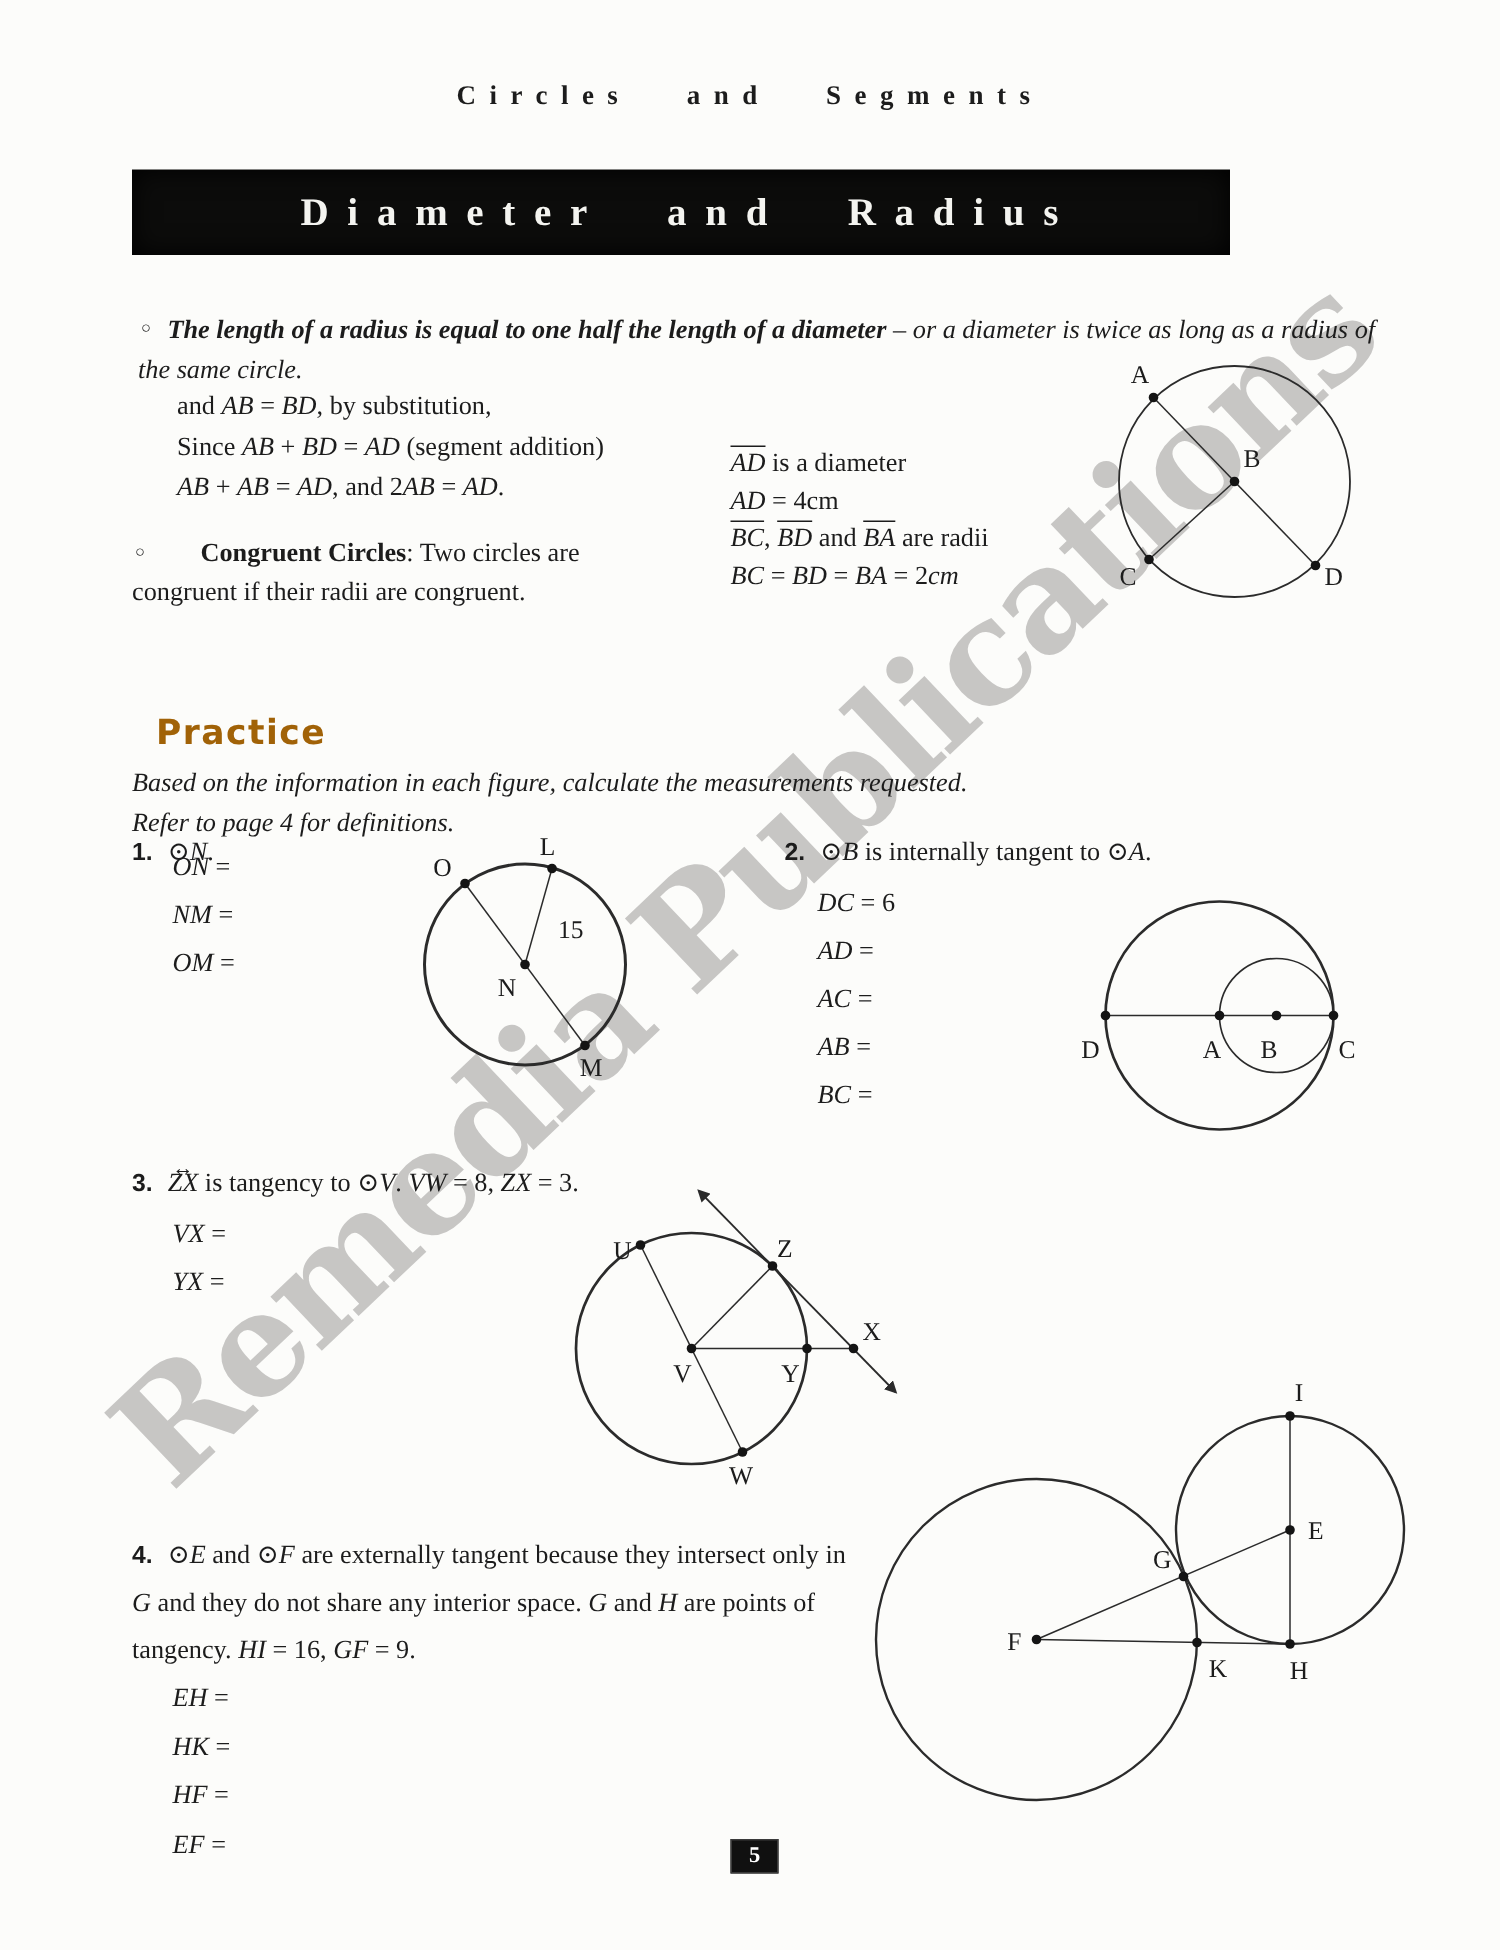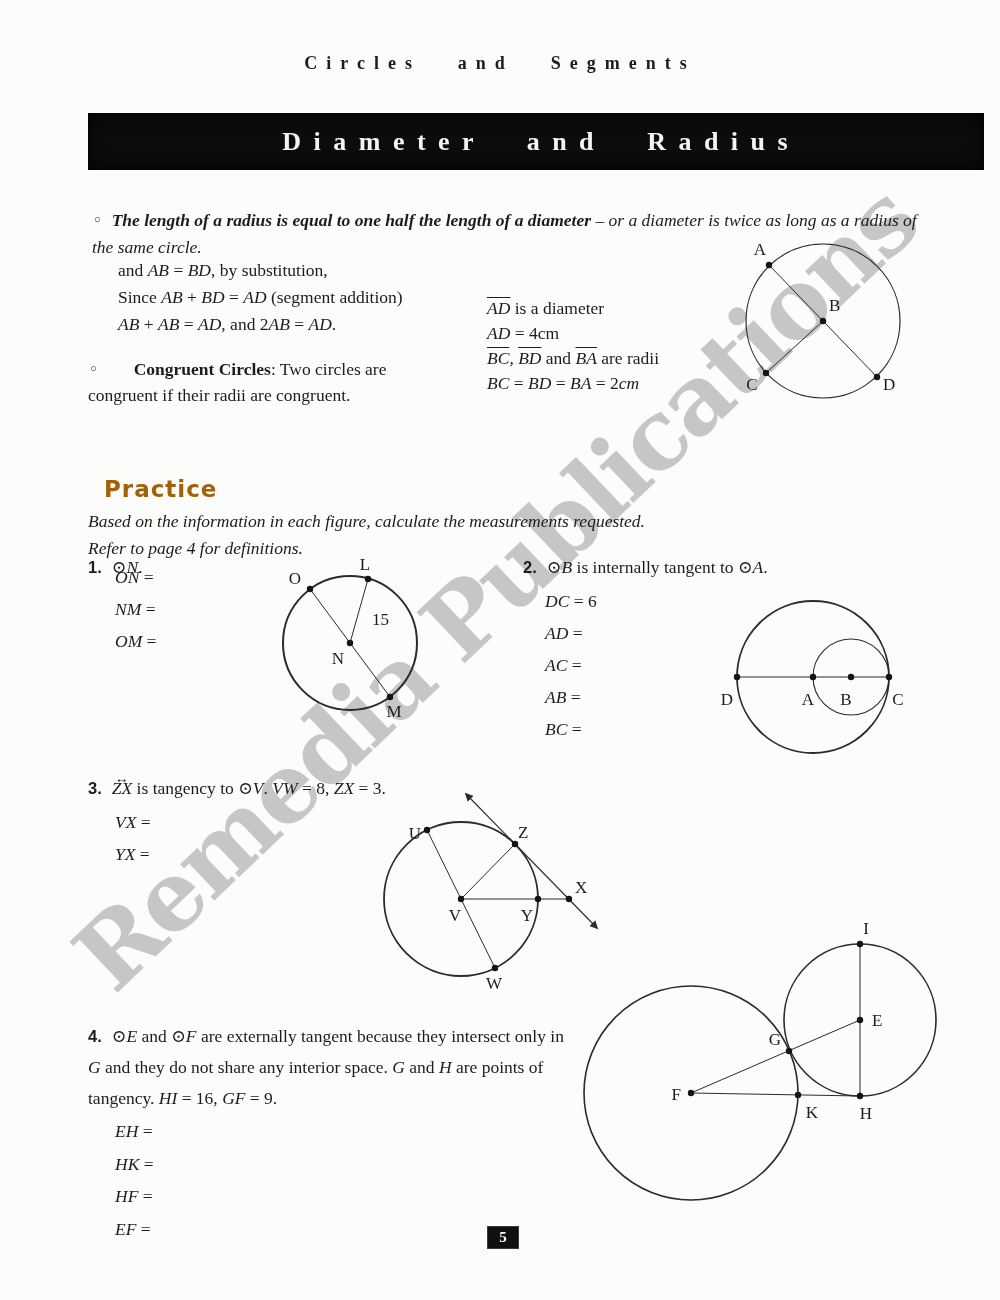--- a/index.html
+++ b/index.html
@@ -16,21 +16,21 @@
     letter-spacing:-3px; white-space:nowrap; color:#8f8d8b; opacity:.48;
     transform:rotate(-43.5deg); transform-origin:0 100%;
     z-index:0; pointer-events:none;
   }
 
   .hdr {
     position:absolute; top:53px; left:0; width:100%; text-align:center; z-index:1;
     font-size:18px; font-weight:bold; letter-spacing:.5em; word-spacing:1.3em;
   }
   .title-bar {
-    position:absolute; left:88px; top:113px; width:896px; height:57px; z-index:1;
+    position:absolute; left:88px; top:113px; width:732px; height:57px; z-index:1;
     background:#0c0c0b; box-shadow:inset 0 0 18px #000;
     display:flex; align-items:center; justify-content:center;
   }
   .title-text {
     color:#f4f4f0; font-size:26px; font-weight:bold;
     letter-spacing:.48em; word-spacing:.85em; padding-left:.4em;
   }
 
   .abs { position:absolute; z-index:1; }
   .body-text { font-size:17.5px; }

